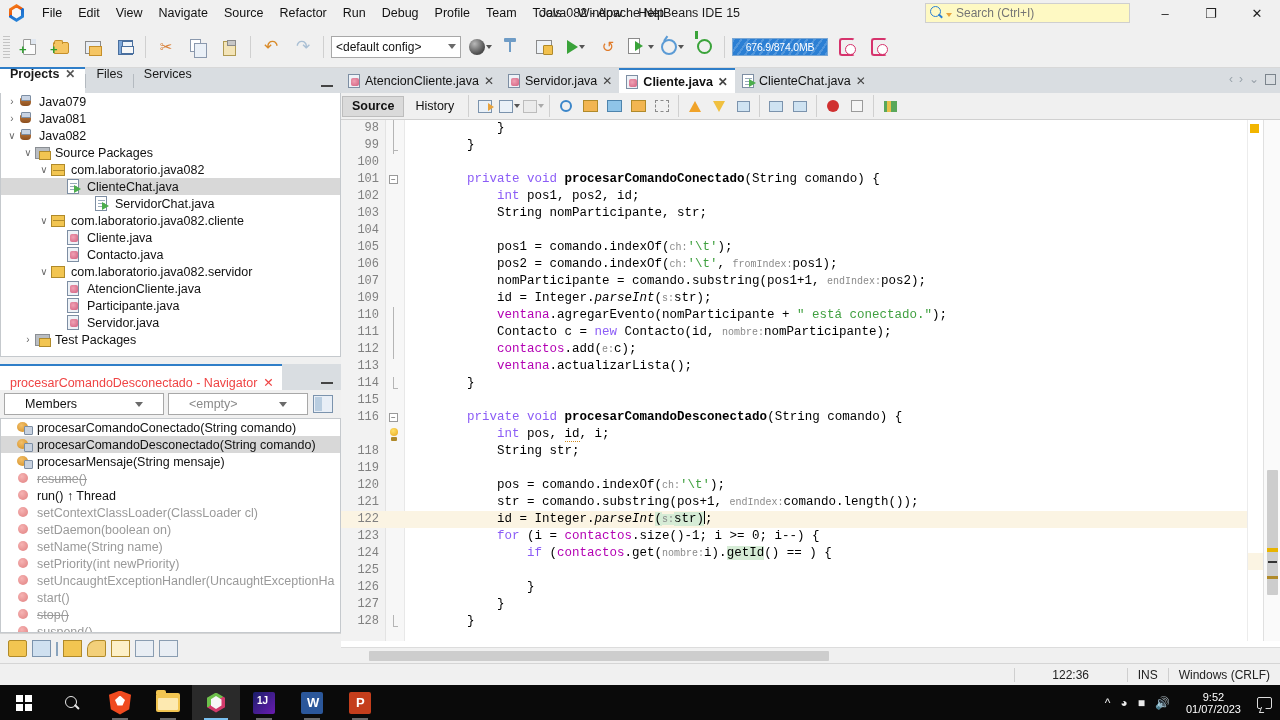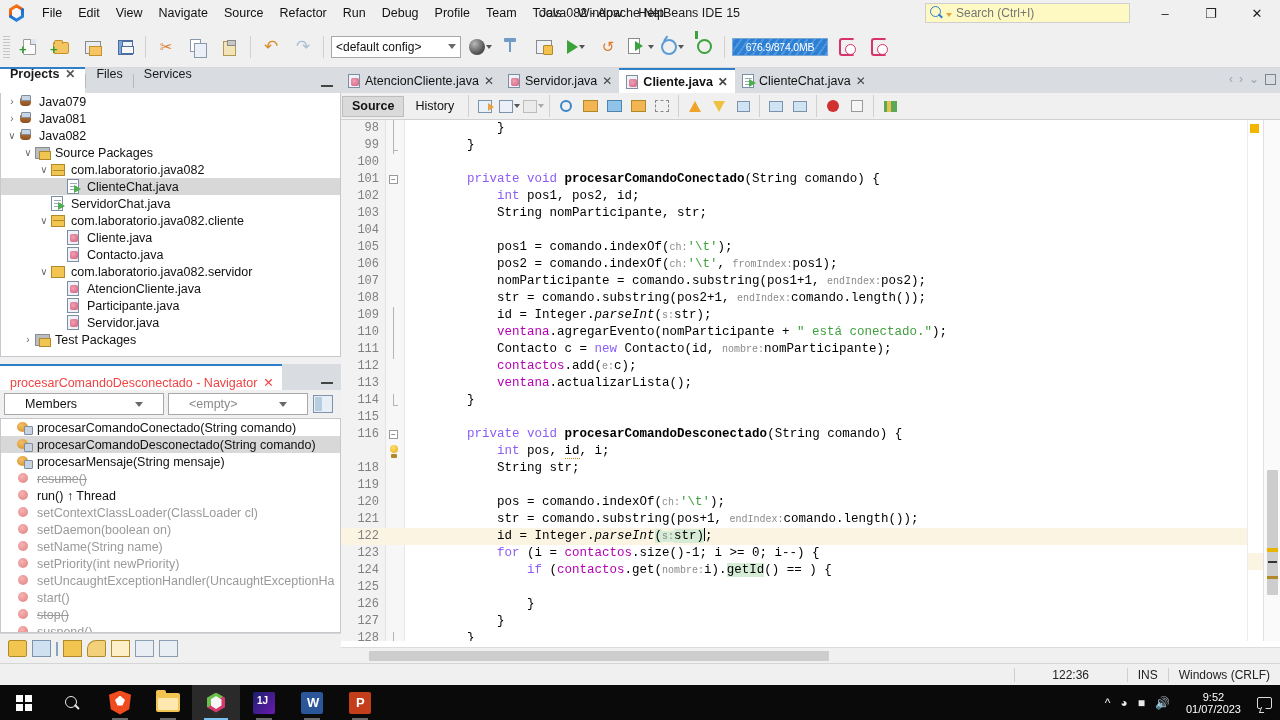--- a/index.html
+++ b/index.html
@@ -516,21 +516,21 @@
             </span>
             <span>com.laboratorio.java082</span>
           </div>
           <div class="trow sel" style="padding-left: 52px;">
             <span class="twist"></span>
             <span class="ticon">
               <span class="icn-mainjava" style="position: absolute; left: 0px; top: 0px;"></span>
             </span>
             <span>ClienteChat.java</span>
           </div>
-          <div class="trow" style="padding-left: 36px;">
+          <div class="trow" style="padding-left: 80px;">
             <span class="twist"></span>
             <span class="ticon">
               <span class="icn-mainjava" style="position: absolute; left: 0px; top: 0px;"></span>
             </span>
             <span>ServidorChat.java</span>
           </div>
           <div class="trow" style="padding-left: 36px;">
             <span class="twist">∨</span>
             <span class="ticon">
               <span class="icn-pkg" style="position: absolute; left: 0px; top: 0px;"></span>
@@ -798,21 +798,20 @@
           <div class="cl"><span class="ln">98</span><span class="txt"><span class="">            }</span></span></div>
           <div class="cl"><span class="ln">99</span><span style="position: absolute; left: 52px; top: 2px; width: 5px; height: 12px; border-left: 1px solid rgb(181, 181, 181); border-bottom: 1px solid rgb(181, 181, 181);"></span><span class="txt"><span class="">        }</span></span></div>
           <div class="cl"><span class="ln">100</span><span class="txt"></span></div>
           <div class="cl"><span class="ln">101</span><span class="fold">−</span><span class="txt"><span class="">        </span><span class="kw">private</span><span class=""> </span><span class="kw">void</span><span class=""> </span><span class="fnname">procesarComandoConectado</span><span class="">(String comando) {</span></span></div>
           <div class="cl"><span class="ln">102</span><span class="txt"><span class="">            </span><span class="kw">int</span><span class=""> pos1, pos2, id;</span></span></div>
           <div class="cl"><span class="ln">103</span><span class="txt"><span class="">            String nomParticipante, str;</span></span></div>
           <div class="cl"><span class="ln">104</span><span class="txt"></span></div>
           <div class="cl"><span class="ln">105</span><span class="txt"><span class="">            pos1 = comando.indexOf(</span><span class="hint">ch:</span><span class="str">'\t'</span><span class="">);</span></span></div>
           <div class="cl"><span class="ln">106</span><span class="txt"><span class="">            pos2 = comando.indexOf(</span><span class="hint">ch:</span><span class="str">'\t'</span><span class="">, </span><span class="hint">fromIndex:</span><span class="">pos1);</span></span></div>
           <div class="cl"><span class="ln">107</span><span class="txt"><span class="">            nomParticipante = comando.substring(pos1+1, </span><span class="hint">endIndex:</span><span class="">pos2);</span></span></div>
-          <div class="cl"><span class="ln">108</span><span class="txt"><span class="">            str = comando.substring(pos2+1, </span><span class="hint">endIndex:</span><span class="">comando.length());</span></span></div>
           <div class="cl"><span class="ln">109</span><span class="txt"><span class="">            id = Integer.</span><span class="ital">parseInt</span><span class="">(</span><span class="hint">s:</span><span class="">str);</span></span></div>
           <div class="cl"><span class="ln">110</span><span class="txt"><span class="">            </span><span class="fld">ventana</span><span class="">.agregarEvento(nomParticipante + </span><span class="str">" está conectado."</span><span class="">);</span></span></div>
           <div class="cl"><span class="ln">111</span><span class="txt"><span class="">            Contacto c = </span><span class="kw">new</span><span class=""> Contacto(id, </span><span class="hint">nombre:</span><span class="">nomParticipante);</span></span></div>
           <div class="cl"><span class="ln">112</span><span class="txt"><span class="">            </span><span class="fld">contactos</span><span class="">.add(</span><span class="hint">e:</span><span class="">c);</span></span></div>
           <div class="cl"><span class="ln">113</span><span class="txt"><span class="">            </span><span class="fld">ventana</span><span class="">.actualizarLista();</span></span></div>
           <div class="cl"><span class="ln">114</span><span style="position: absolute; left: 52px; top: 2px; width: 5px; height: 12px; border-left: 1px solid rgb(181, 181, 181); border-bottom: 1px solid rgb(181, 181, 181);"></span><span class="txt"><span class="">        }</span></span></div>
           <div class="cl"><span class="ln">115</span><span class="txt"></span></div>
           <div class="cl"><span class="ln">116</span><span class="fold">−</span><span class="txt"><span class="">        </span><span class="kw">private</span><span class=""> </span><span class="kw">void</span><span class=""> </span><span class="fnname">procesarComandoDesconectado</span><span class="">(String comando) {</span></span></div>
           <div class="cl"><span class="ln"></span><span class="bulb"></span><span class="txt"><span class="">            </span><span class="kw">int</span><span class=""> pos, </span><span class="undl">id</span><span class="">, i;</span></span></div>
           <div class="cl"><span class="ln">118</span><span class="txt"><span class="">            String str;</span></span></div>

